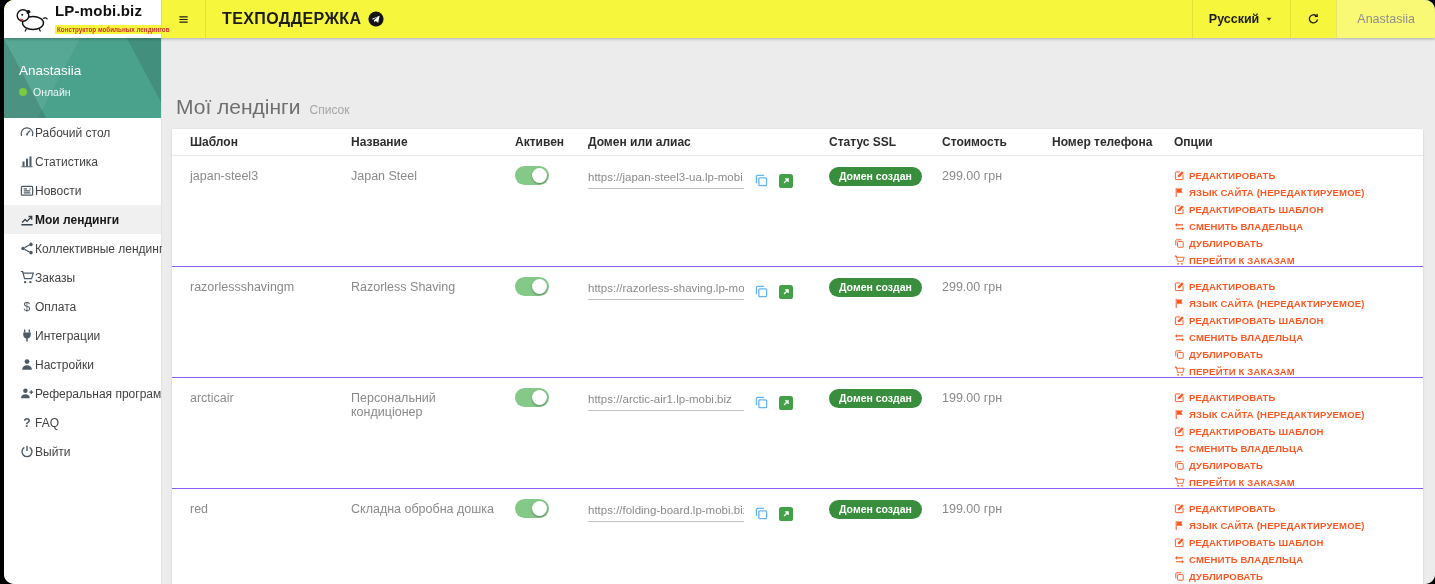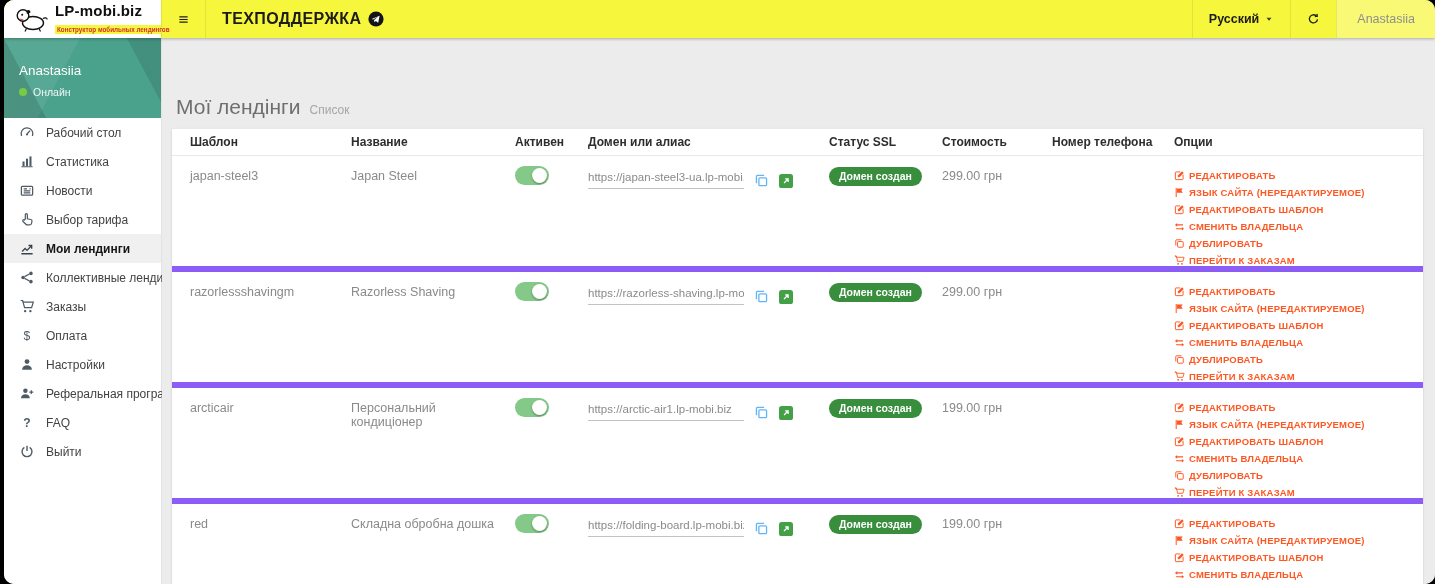--- a/index.html
+++ b/index.html
@@ -39,21 +39,21 @@
     background:
       linear-gradient(62deg, rgba(0,0,0,.13) 0 21%, rgba(0,0,0,0) 21.3%),
       linear-gradient(242deg, rgba(0,0,0,.11) 0 17%, rgba(0,0,0,0) 17.3%),
       linear-gradient(118deg, rgba(255,255,255,.07) 0 38%, rgba(0,0,0,0) 38.3%),
       #4aa18c;}
   .pname{font-size:13.5px;font-weight:400;}
   .pstatus{margin-top:8px;display:flex;align-items:center;gap:6px;font-size:10.5px;color:rgba(255,255,255,.92);}
   .pdot{width:8px;height:8px;border-radius:50%;background:#7ac943;}
   .menu-label{font-size:10.5px;color:#9e9e9e;padding:14px 15px 7px;}
   .menu{list-style:none;margin:0;padding:0;}
-  .mi{display:flex;align-items:center;gap:11px;height:29px;padding:0 10px 0 15px;
+  .mi{display:flex;align-items:center;height:29px;padding:0 10px 0 15px;
     font-size:12px;color:#424242;cursor:pointer;white-space:nowrap;}
   .mi .micn{width:16px;height:15px;flex:0 0 16px;color:#4e5b65;align-items:center;justify-content:center;}
   .mi.active{background:#f0f0f0;font-weight:bold;color:#161616;}
   .mi.active .micn{color:#37424a;}
   
   .main{flex:1;min-width:0;display:flex;flex-direction:column;background:#ececec;overflow:hidden;margin-top:45px;}
   .pagehead{flex:0 0 auto;padding:12px 0 9px 14px;display:flex;align-items:baseline;gap:9px;}
   .ptitle{font-size:21px;color:#6f6f6f;}
   .psub{font-size:12px;color:#a5a5a5;}
   .card{margin:0 12px 0 10px;background:#fff;border-radius:2px;box-shadow:0 1px 2px rgba(0,0,0,.18);}
@@ -63,21 +63,21 @@
   .addbtn .icn{width:11px;height:11px;}
   .colsbtn{display:flex;align-items:center;gap:6px;color:#4f4f4f;cursor:pointer;}
   .colsbtn .gicn{width:16px;height:14px;}
   .colsbtn .cicn{width:9px;height:9px;}
   
   table{width:100%;border-collapse:collapse;table-layout:fixed;}
   thead th{font-size:12px;color:#2d2d2d;font-weight:bold;text-align:left;
     padding:6px 8px 6px 0;border-top:1px solid #e8e8e8;border-bottom:1px solid #e8e8e8;}
   th.c1,td.c1{padding-left:18px;}
   tbody td{vertical-align:top;height:103px;box-sizing:border-box;padding:13px 8px 0 0;
-    border-bottom:6px solid #8b5cf6;font-size:12.5px;color:#8a8a8a;}
+    border-bottom:1px solid #8b5cf6;font-size:12.5px;color:#8a8a8a;}
   tbody tr:last-child td{border-bottom:none;}
   .switch{width:34px;height:19px;border-radius:10px;background:#84c988;display:inline-block;
     position:relative;cursor:pointer;margin-top:-3px;}
   .switch .knob{position:absolute;top:2px;right:2px;width:15px;height:15px;border-radius:50%;
     background:#fff;box-shadow:0 1px 2px rgba(0,0,0,.35);}
   .domwrap{display:flex;align-items:flex-start;gap:10px;}
   .dom{width:156px;border:none;border-bottom:1px solid #c2c2c2;background:transparent;
     font-size:11.5px;color:#8a8a8a;padding:2px 0 5px;font-family:inherit;outline:none;
     white-space:nowrap;overflow:hidden;text-overflow:clip;}
   .icn-copy{width:15px;height:15px;color:#64b5f6;margin-top:4px;cursor:pointer;}
@@ -185,28 +185,20 @@
         <li class="mi">
             <span class="micn icn">
               <svg viewBox="0 0 16 16" fill="none" stroke="currentColor" stroke-width="1.3">
                 <rect x="2" y="3.5" width="12" height="9.5" rx="1"></rect>
                 <path d="M4.5 6.3h3.5M4.5 8.4h7M4.5 10.5h7"></path>
                 <path d="M10.8 6.3h.9" stroke-width="1.8"></path>
               </svg>
             </span>
             <span>Новости</span>
           </li>
-        <li class="mi">
-            <span class="micn icn">
-              <svg viewBox="0 0 16 16" fill="none" stroke="currentColor" stroke-width="1.3">
-                <path d="M6.2 7.4V2.9a1.1 1.1 0 0 1 2.2 0v4.3l3.7.8c.8.2 1.3.9 1.2 1.7l-.4 2.3a2.2 2.2 0 0 1-2.2 1.8H8.4c-.6 0-1.2-.3-1.6-.7l-3-3c-.5-.5-.4-1.2 0-1.6.5-.4 1.1-.4 1.6 0z"></path>
-              </svg>
-            </span>
-            <span>Выбор тарифа</span>
-          </li>
         <li class="mi active">
             <span class="micn icn">
               <svg viewBox="0 0 16 16" fill="none" stroke="currentColor" stroke-width="1.4">
                 <path d="M2 13.6h12"></path>
                 <path d="M2.8 11.2l3.2-3.2 2 2L12.8 5"></path>
                 <path d="M9.6 4.8h3.4v3.4"></path>
               </svg>
             </span>
             <span>Мои лендинги</span>
           </li>
@@ -231,20 +223,29 @@
             </span>
             <span>Заказы</span>
           </li>
         <li class="mi">
             <span class="micn icn">
               <svg viewBox="0 0 16 16">
                 <text x="8" y="12.6" text-anchor="middle" font-size="13" font-family="Liberation Sans, sans-serif" fill="currentColor">$</text>
               </svg>
             </span>
             <span>Оплата</span>
+          </li>
+        <li class="mi">
+            <span class="micn icn">
+              <svg viewBox="0 0 16 16">
+                <path d="M5.5 1.6v3.2M10.5 1.6v3.2" stroke="currentColor" stroke-width="1.5" fill="none"></path>
+                <path d="M4 4.8h8v2.4a4 4 0 0 1-3.2 3.9v3.2H7.2v-3.2A4 4 0 0 1 4 7.2z" fill="currentColor"></path>
+              </svg>
+            </span>
+            <span>Интеграции</span>
           </li>
         <li class="mi">
             <span class="micn icn">
               <svg viewBox="0 0 16 16" fill="currentColor">
                 <circle cx="8" cy="4.9" r="2.6"></circle>
                 <path d="M2.8 13.5c0-2.9 2.3-4.6 5.2-4.6s5.2 1.7 5.2 4.6z"></path>
               </svg>
             </span>
             <span>Настройки</span>
           </li>

